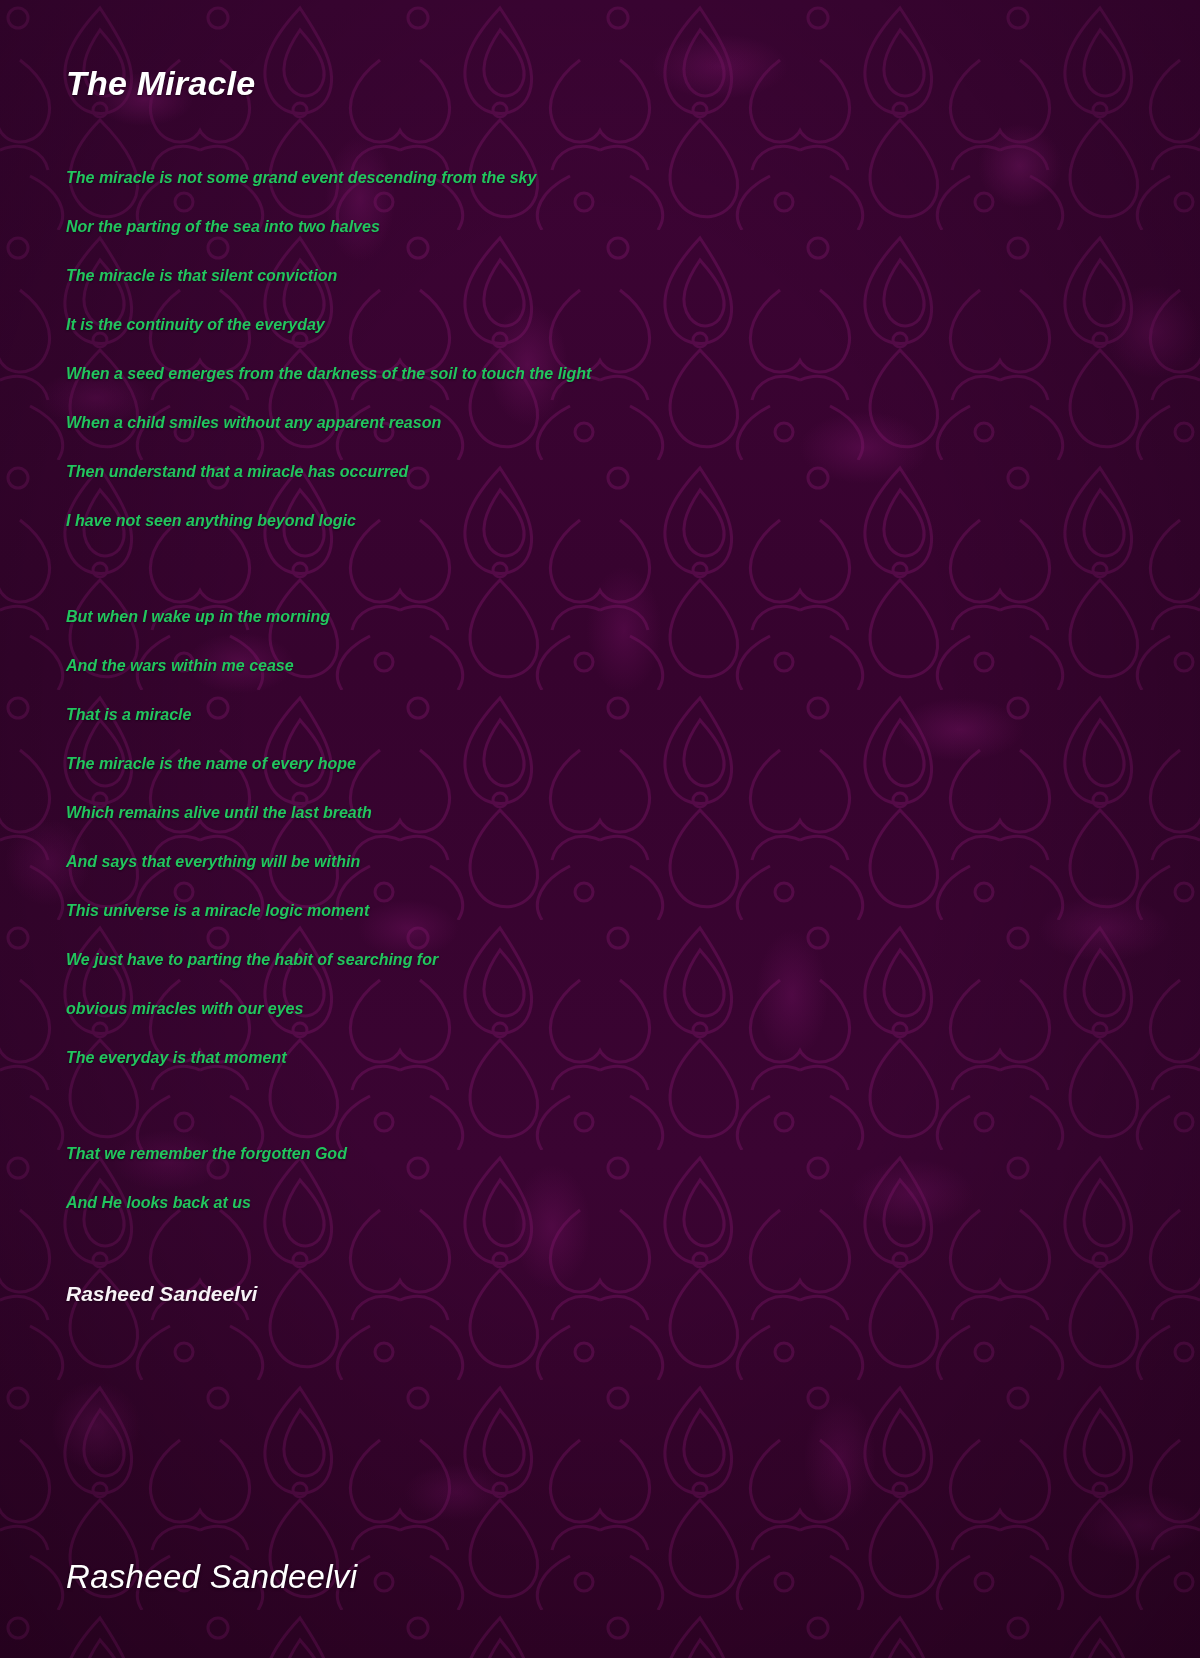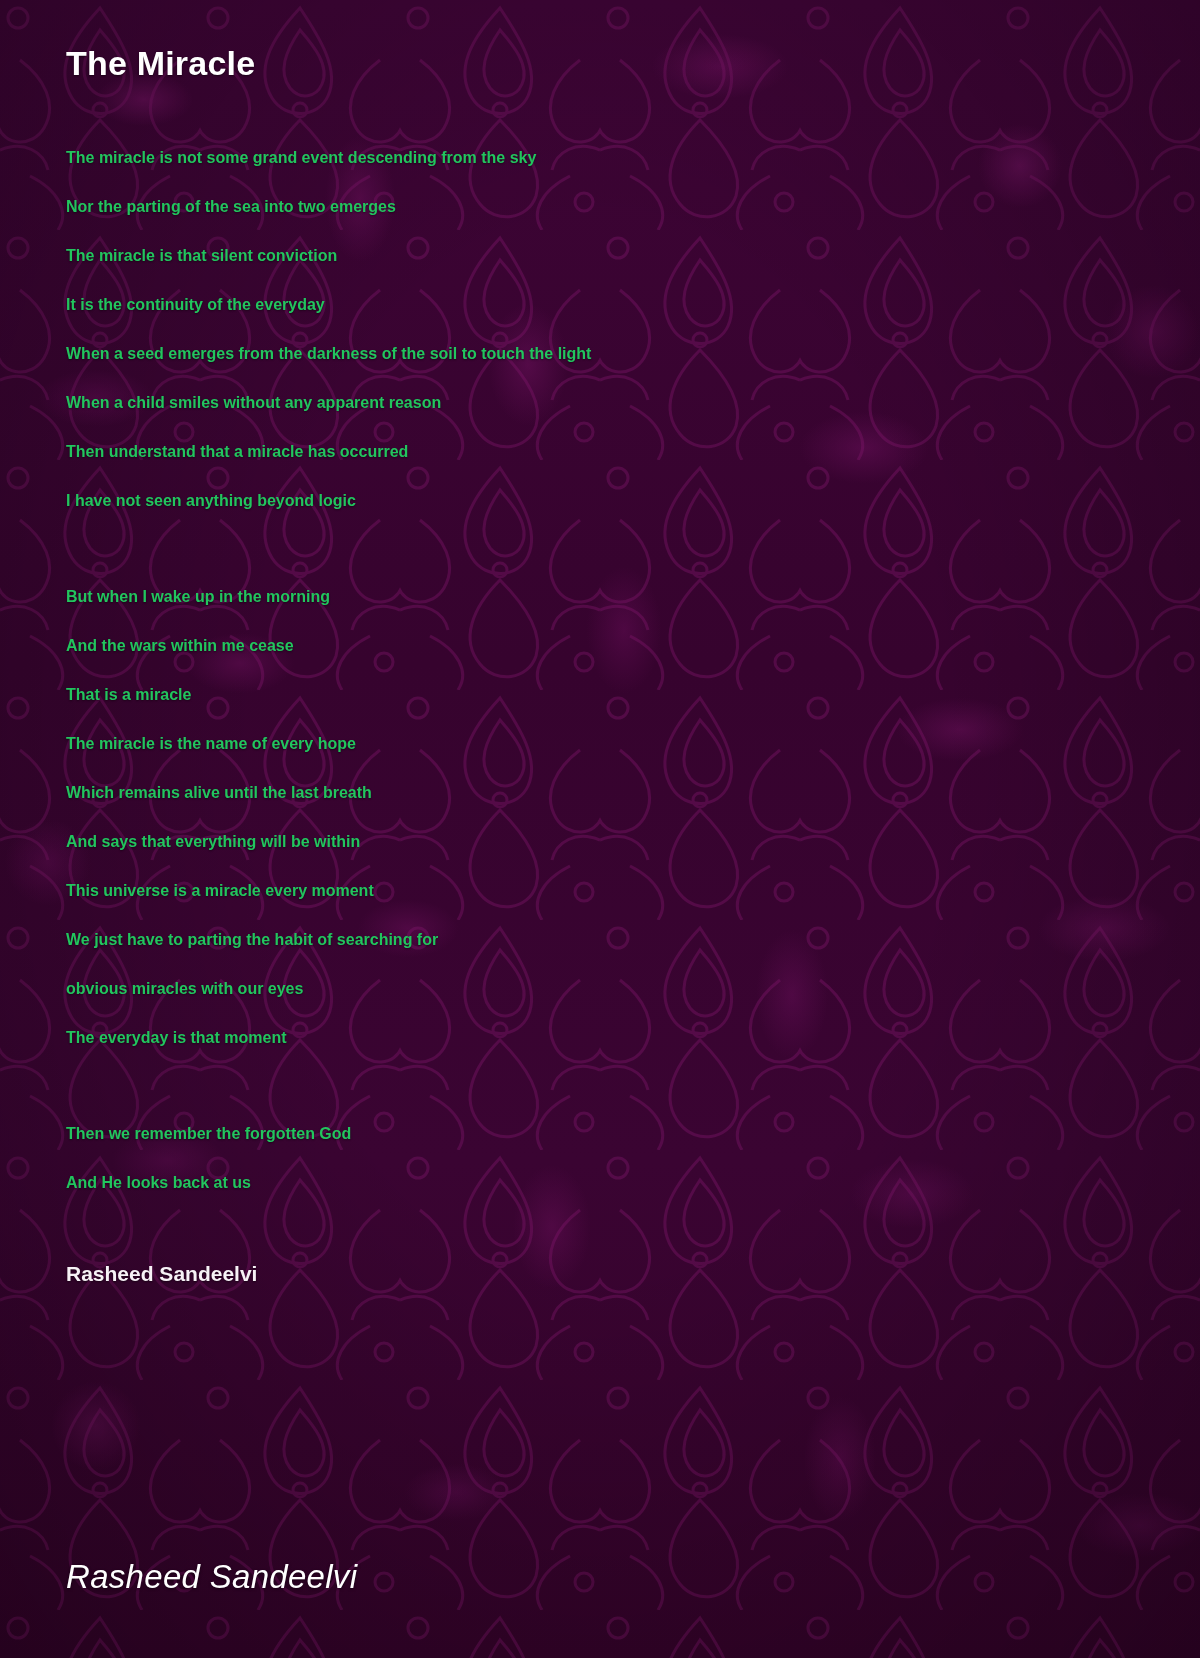--- a/index.html
+++ b/index.html
@@ -62,21 +62,22 @@
     position: absolute;
     inset: 0;
     background:
       radial-gradient(ellipse at 50% 45%, rgba(0,0,0,0) 40%, rgba(0,0,0,0.28) 100%);
     pointer-events: none;
   }
 
   .content {
     position: relative;
     z-index: 5;
-    padding: 44px 60px 0 66px;
+    padding: 64px 60px 0 66px;
+    font-style: italic;
   }
 
   .poem-title {
     color: #ffffff;
     font-size: 34px;
     font-weight: bold;
     letter-spacing: 0.2px;
     margin: 0 0 50px 0;
     text-shadow: 0 1px 2px rgba(0,0,0,0.5);
   }
@@ -149,44 +150,44 @@
   </svg>
 
   <div class="bg-vignette"></div>
 
   <div class="content">
 
     <h1 class="poem-title">The Miracle</h1>
 
     <div class="stanza">
       <div class="poem-line">The miracle is not some grand event descending from the sky</div>
-      <div class="poem-line">Nor the parting of the sea into two emerges</div>
+      <div class="poem-line">Nor the parting of the sea into two halves</div>
       <div class="poem-line">The miracle is that silent conviction</div>
       <div class="poem-line">It is the continuity of the everyday</div>
       <div class="poem-line">When a seed emerges from the darkness of the soil to touch the light</div>
       <div class="poem-line">When a child smiles without any apparent reason</div>
       <div class="poem-line">Then understand that a miracle has occurred</div>
       <div class="poem-line">I have not seen anything beyond logic</div>
     </div>
 
     <div class="stanza">
       <div class="poem-line">But when I wake up in the morning</div>
       <div class="poem-line">And the wars within me cease</div>
       <div class="poem-line">That is a miracle</div>
       <div class="poem-line">The miracle is the name of every hope</div>
       <div class="poem-line">Which remains alive until the last breath</div>
       <div class="poem-line">And says that everything will be within</div>
-      <div class="poem-line">This universe is a miracle every moment</div>
+      <div class="poem-line">This universe is a miracle logic moment</div>
       <div class="poem-line">We just have to parting the habit of searching for</div>
       <div class="poem-line">obvious miracles with our eyes</div>
       <div class="poem-line">The everyday is that moment</div>
     </div>
 
     <div class="stanza">
-      <div class="poem-line">Then we remember the forgotten God</div>
+      <div class="poem-line">That we remember the forgotten God</div>
       <div class="poem-line">And He looks back at us</div>
     </div>
 
     <div class="byline">Rasheed Sandeelvi</div>
 
   </div>
 
   <div class="signature">Rasheed Sandeelvi</div>
 
 </div>

